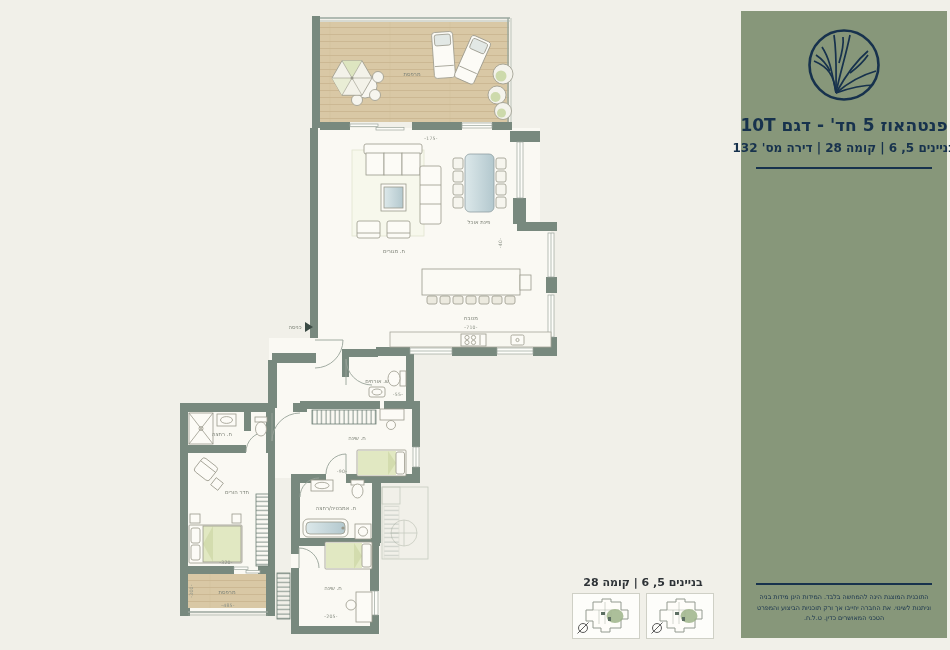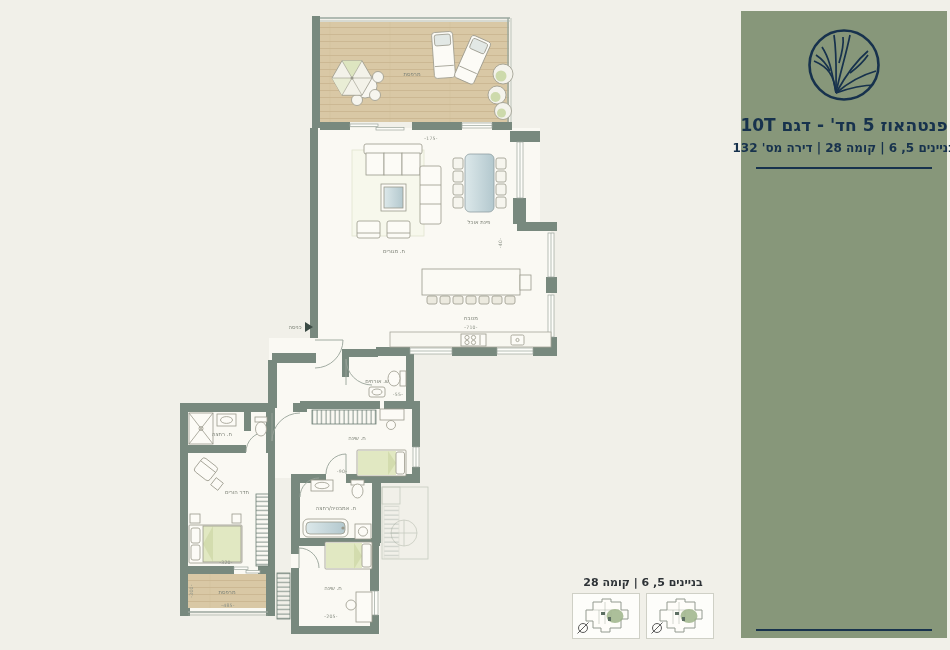--- a/index.html
+++ b/index.html
@@ -425,15 +425,16 @@
           <path d="M33,36 C36,26 38,18 37,10"></path>
           <path d="M44,46 C52,40 58,34 62,28"></path>
         </g>
       </svg>
     </div>
     <div class="sb-title">פנטהאוז 5 חד' - דגם 10T</div>
     <div class="sb-sub">בניינים 5, 6 | קומה 28 | דירה מס' 132</div>
     <div class="sb-line"></div>
     <div class="sb-spacer"></div>
     <div class="sb-line-bottom"></div>
+    <div class="sb-disc">התוכנית המוצגת הינה להמחשה בלבד. המידות הינן מידות בניה וניתנות לשינוי. את החברה יחייבו אך ורק תוכניות הביצוע והמפרט הטכני המאושרים כדין. ט.ל.ח.</div>
   </aside>
 
 </div>
 
 </body></html>

